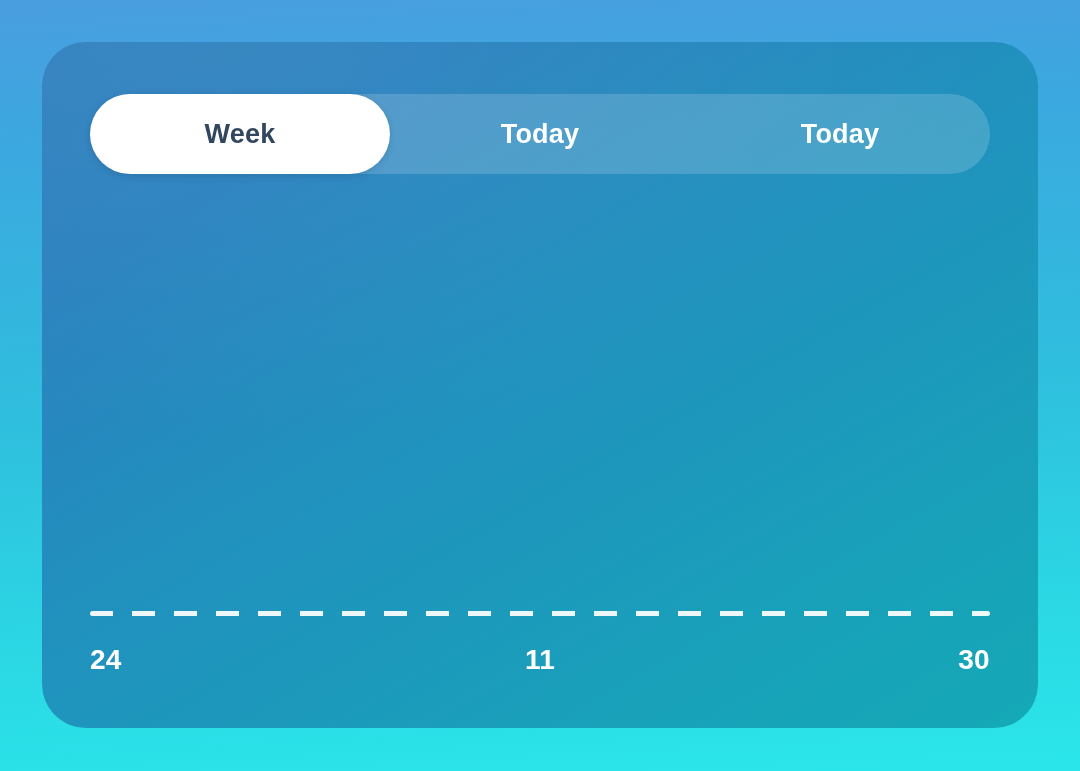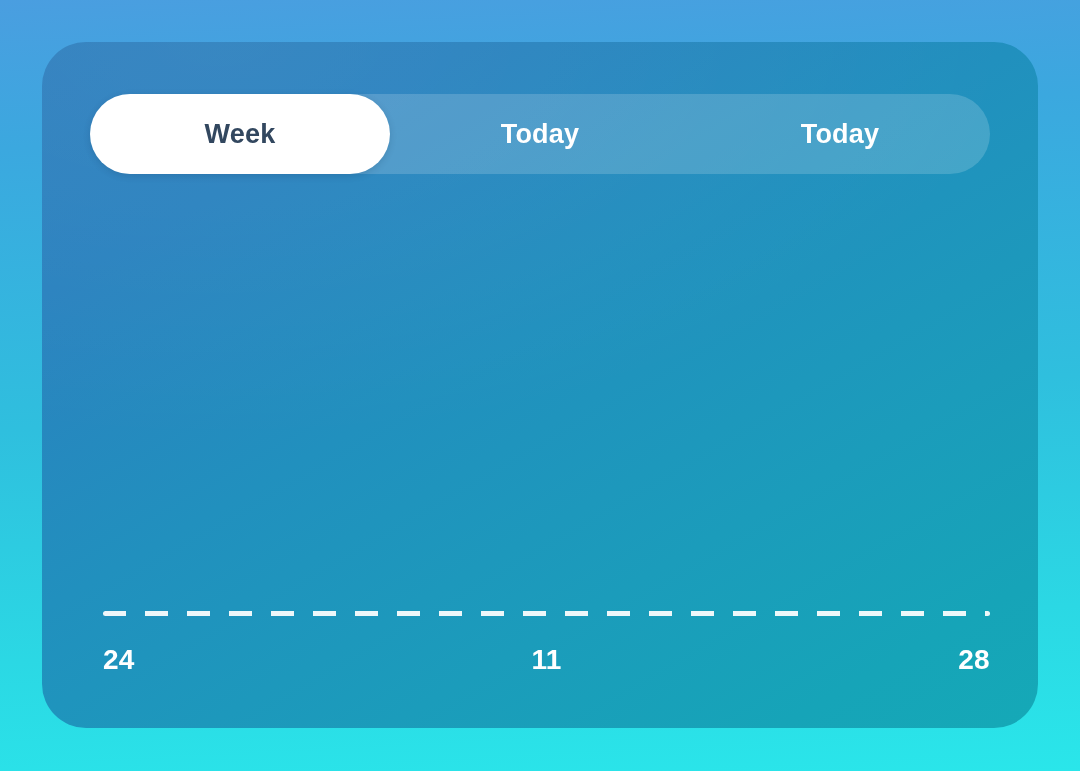--- a/index.html
+++ b/index.html
@@ -83,21 +83,20 @@
   }
 
   
   .chart-area {
     position:absolute;
     left:48px;
     top:150px;
     right:48px;
     bottom:38px;
     z-index:2;
-    margin-left:13px;
   }
 
   .plot-region {
     position:absolute;
     left:0;
     right:0;
     top:0;
     bottom:74px;
   }
 
@@ -157,18 +156,18 @@
 
   <div class="chart-area">
 
     <div class="plot-region"></div>
 
     <div class="baseline"></div>
 
     <div class="axis-labels">
       <span class="axis-label start">24</span>
       <span class="axis-label middle">11</span>
-      <span class="axis-label end">28</span>
+      <span class="axis-label end">30</span>
     </div>
 
   </div>
 
 </div>
 
 </body></html>

